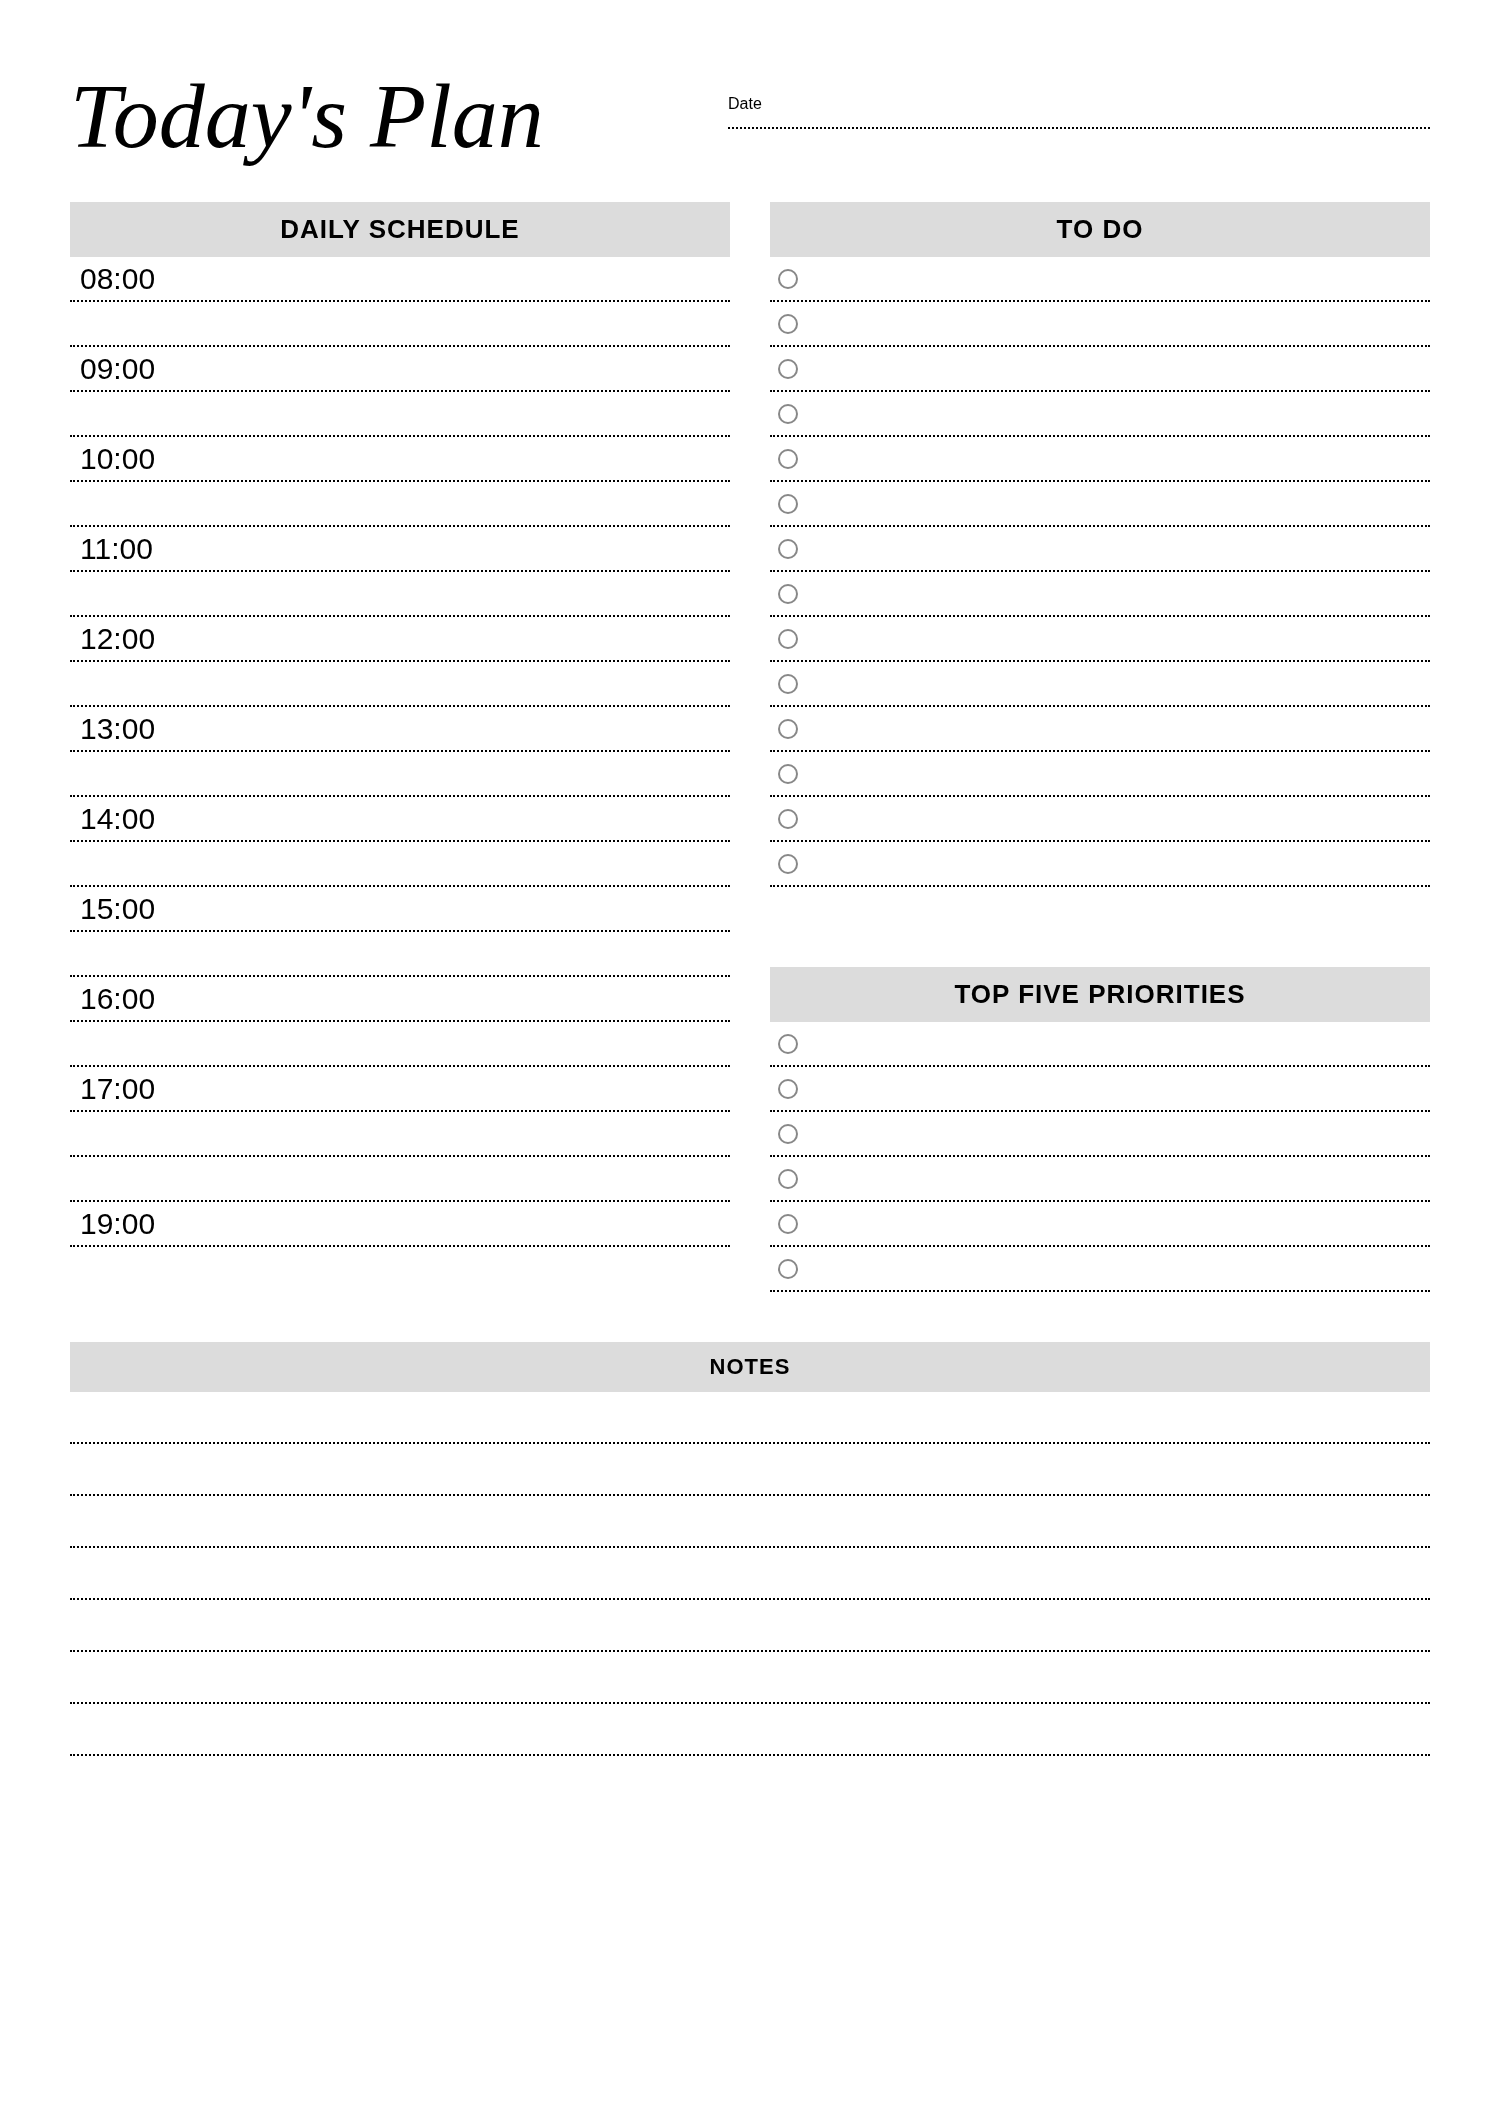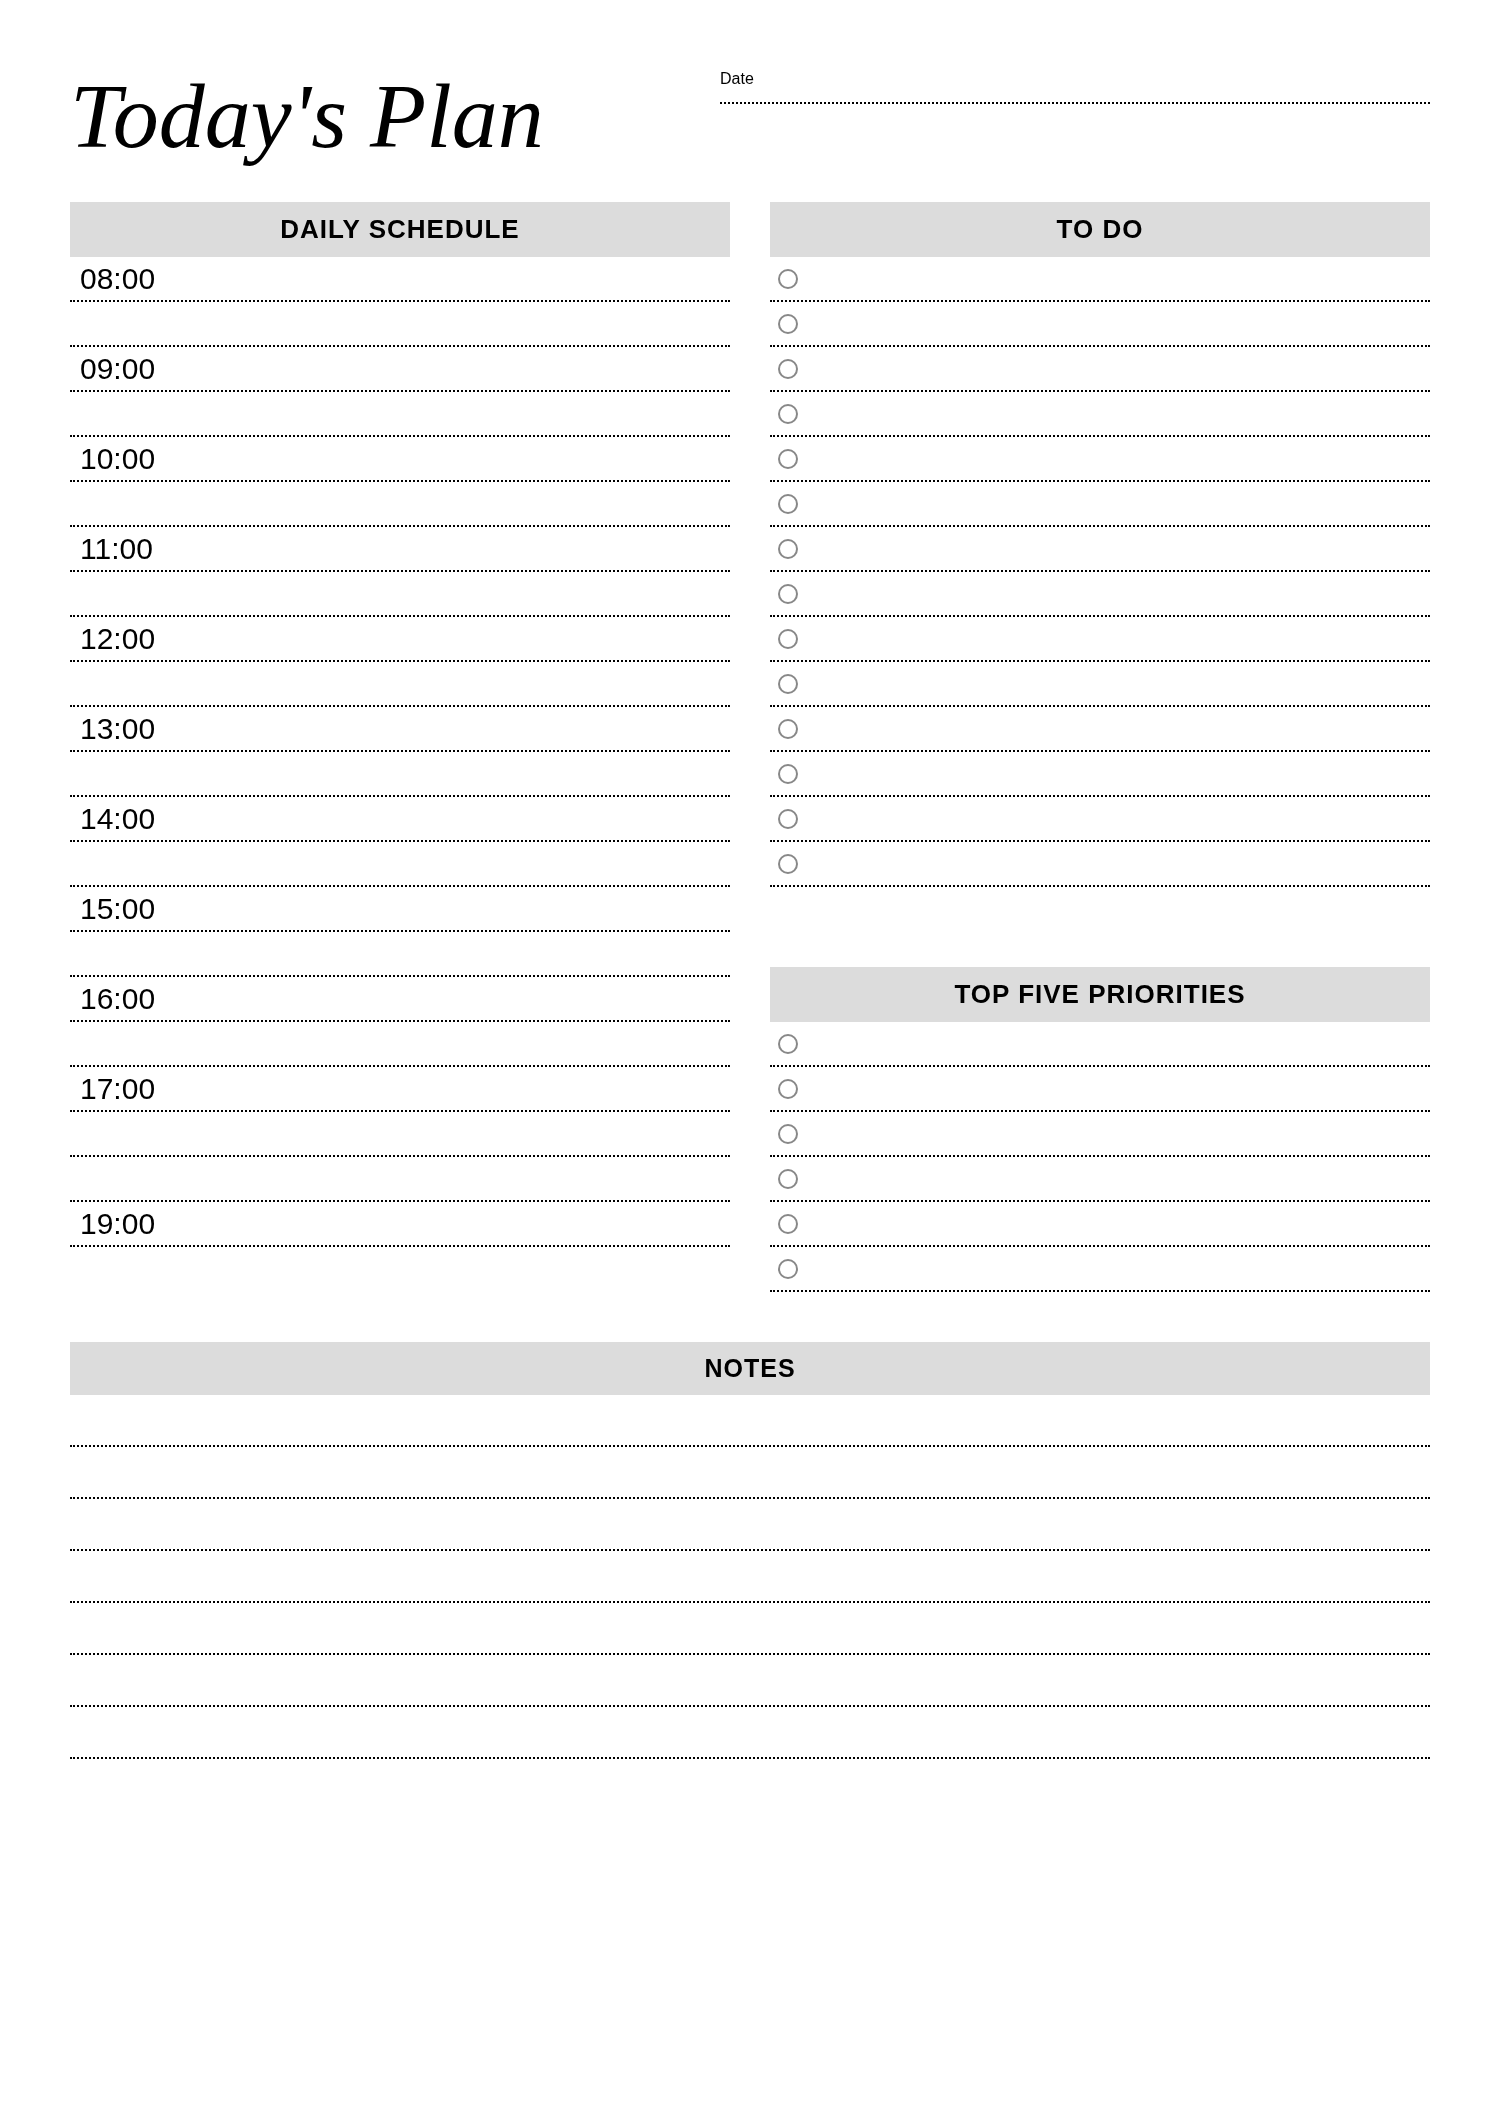--- a/index.html
+++ b/index.html
@@ -5,22 +5,22 @@
     * { margin: 0; padding: 0; box-sizing: border-box; }
     body {
       width: 1500px;
       height: 2122px;
       background: #ffffff;
       font-family: Arial, Helvetica, sans-serif;
       padding: 70px 70px 60px 70px;
     }
     .header {
       display: flex;
-      align-items: flex-start;
-      gap: 30px;
+      align-items: center;
+      gap: 38px;
       margin-bottom: 40px;
     }
     .title {
       font-family: "Brush Script MT", "Segoe Script", cursive;
       font-size: 92px;
       font-style: italic;
       font-weight: 500;
       line-height: 1;
       color: #000;
       flex: 0 0 auto;
@@ -79,21 +79,21 @@
       border-radius: 50%;
       flex: 0 0 auto;
     }
     .gap-block { height: 80px; }
     .notes-wrap { margin-top: 50px; }
     .notes-head {
       background: #dcdcdc;
       text-align: center;
       padding: 12px 0;
       font-weight: bold;
-      font-size: 25px;
+      font-size: 22px;
       letter-spacing: 1px;
       color: #000;
     }
     .note-line {
       height: 52px;
       border-bottom: 2px dotted #000;
     }
   </style>
 </head>
 <body>

